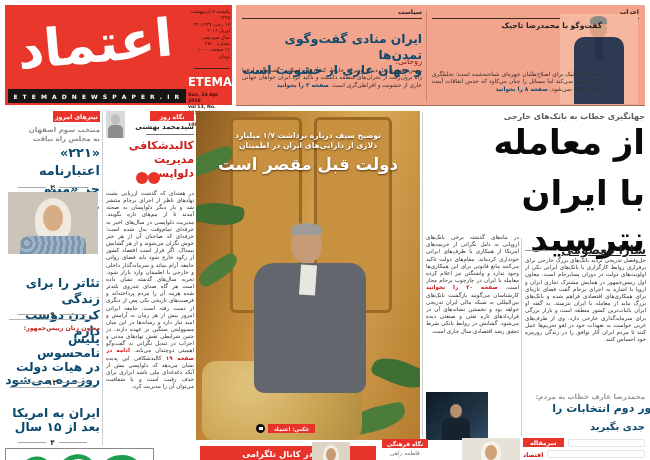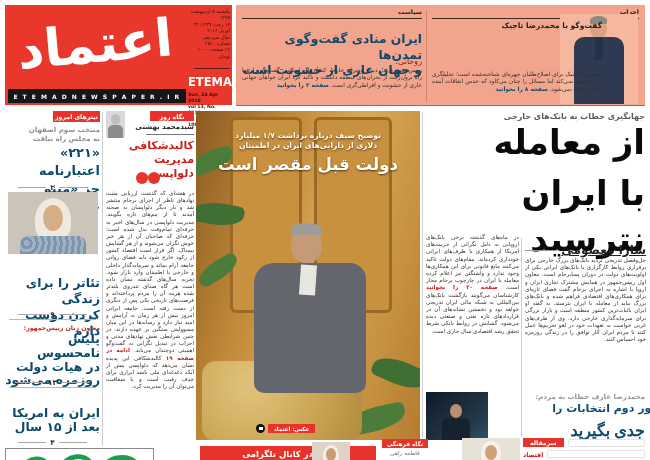--- a/index.html
+++ b/index.html
@@ -216,21 +216,21 @@
   <div class="vrule abs" style="left:521px;top:238px;height:198px;"></div>
 
   <div class="byrow abs" style="left:525px;top:243px;width:121px;">
     <span style="font-size:12px;font-weight:bold;color:#222;text-decoration:underline;">سارا معصومی</span>
     <span class="ln"></span>
   </div>
   <div class="abs jtxt" style="left:525px;top:257px;width:121px;height:134px;font-size:5.6px;line-height:7.2px;overflow:hidden;">حل‌وفصل تدریجی تردید بانک‌های بزرگ خارجی برای برقراری روابط کارگزاری با بانک‌های ایرانی یکی از اولویت‌های دولت در دوران پسابرجام است. معاون اول رییس‌جمهور در همایش مشترک تجاری ایران و اروپا با اشاره به اجرای برجام گفت فضای تازه‌ای برای همکاری‌های اقتصادی فراهم شده و بانک‌های بزرگ نباید از معامله با ایران بترسند. به گفته او ایران باثبات‌ترین کشور منطقه است و بازار بزرگی برای سرمایه‌گذاری خارجی دارد. وی از طرف‌های غربی خواست به تعهدات خود در لغو تحریم‌ها عمل کنند تا مردم ایران آثار توافق را در زندگی روزمره خود احساس کنند.</div>
 
   <div class="abs rtxt" style="left:480px;top:393px;width:165px;font-size:7px;font-weight:bold;color:#999;">محمدرضا عارف خطاب به مردم:</div>
   <div class="abs hl rtxt" style="left:482px;top:402px;width:175px;font-size:11px;">دور دوم انتخابات را</div>
-  <div class="abs hl rtxt" style="left:470px;top:421px;width:175px;font-size:16px;font-family:Liberation Serif, serif;">جدی بگیرید</div>
+  <div class="abs hl rtxt" style="left:470px;top:421px;width:175px;font-size:10px;">جدی بگیرید</div>
 
   <div class="abs" style="left:426px;top:392px;width:62px;height:48px;background:linear-gradient(140deg,#0e1b26,#24384a 70%,#31506a);overflow:hidden;">
     <div class="abs" style="left:24px;top:12px;width:12px;height:14px;background:#b98f6e;border-radius:50%;"></div>
     <div class="abs" style="left:16px;top:26px;width:28px;height:22px;background:#16222e;border-radius:6px 6px 0 0;"></div>
   </div>
 
   <div class="pillrow abs" style="left:523px;top:438px;width:122px;">
     <span class="pill"></span>
     <span class="tag" style="height:9px;padding:0 7px;font-size:6.2px;">
       <span>سرمقاله</span>

